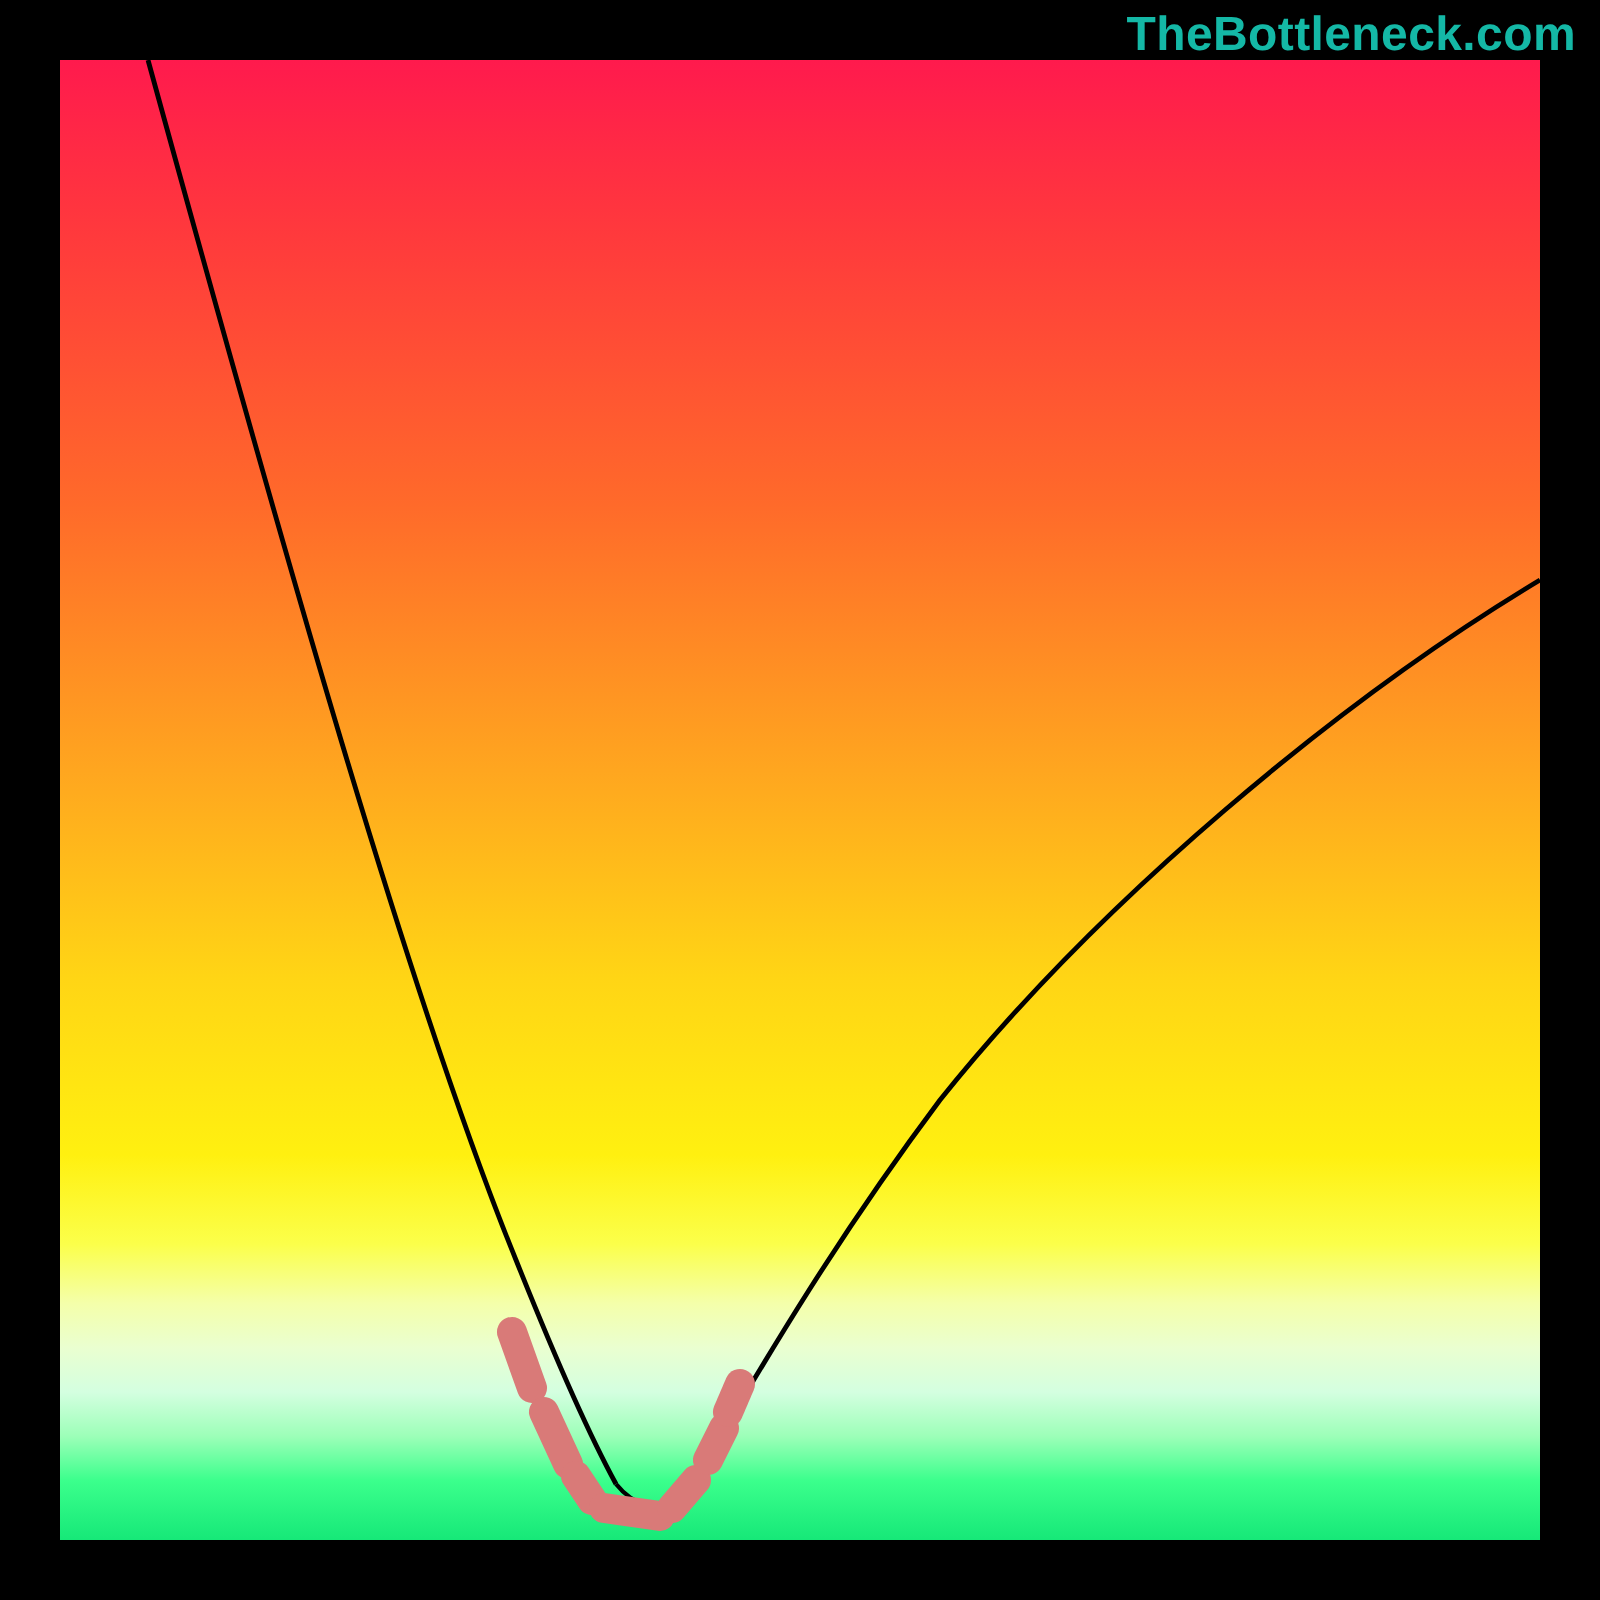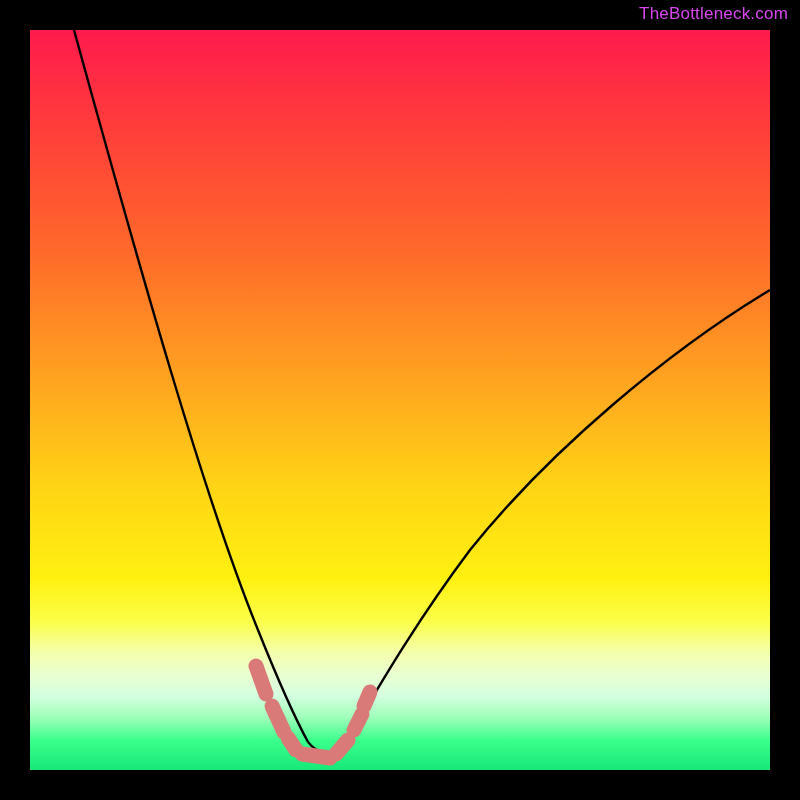--- a/index.html
+++ b/index.html
@@ -40,24 +40,24 @@
       #d4ffe0 90%,
       #9cffb8 93%,
       #3bff8c 96%,
       #16e878 100%
     );
   }
   .watermark {
     position: absolute;
     top: 4px;
     right: 12px;
-    color: #d946ef;
-    font-size: 17px;
+    color: #14b8a6;
+    font-size: 24px;
     letter-spacing: 0.2px;
-    font-weight: 400;
+    font-weight: 700;
   }
   svg.curves {
     position: absolute;
     left: 0;
     top: 0;
     width: 740px;
     height: 740px;
     overflow: visible;
   }
 </style>

